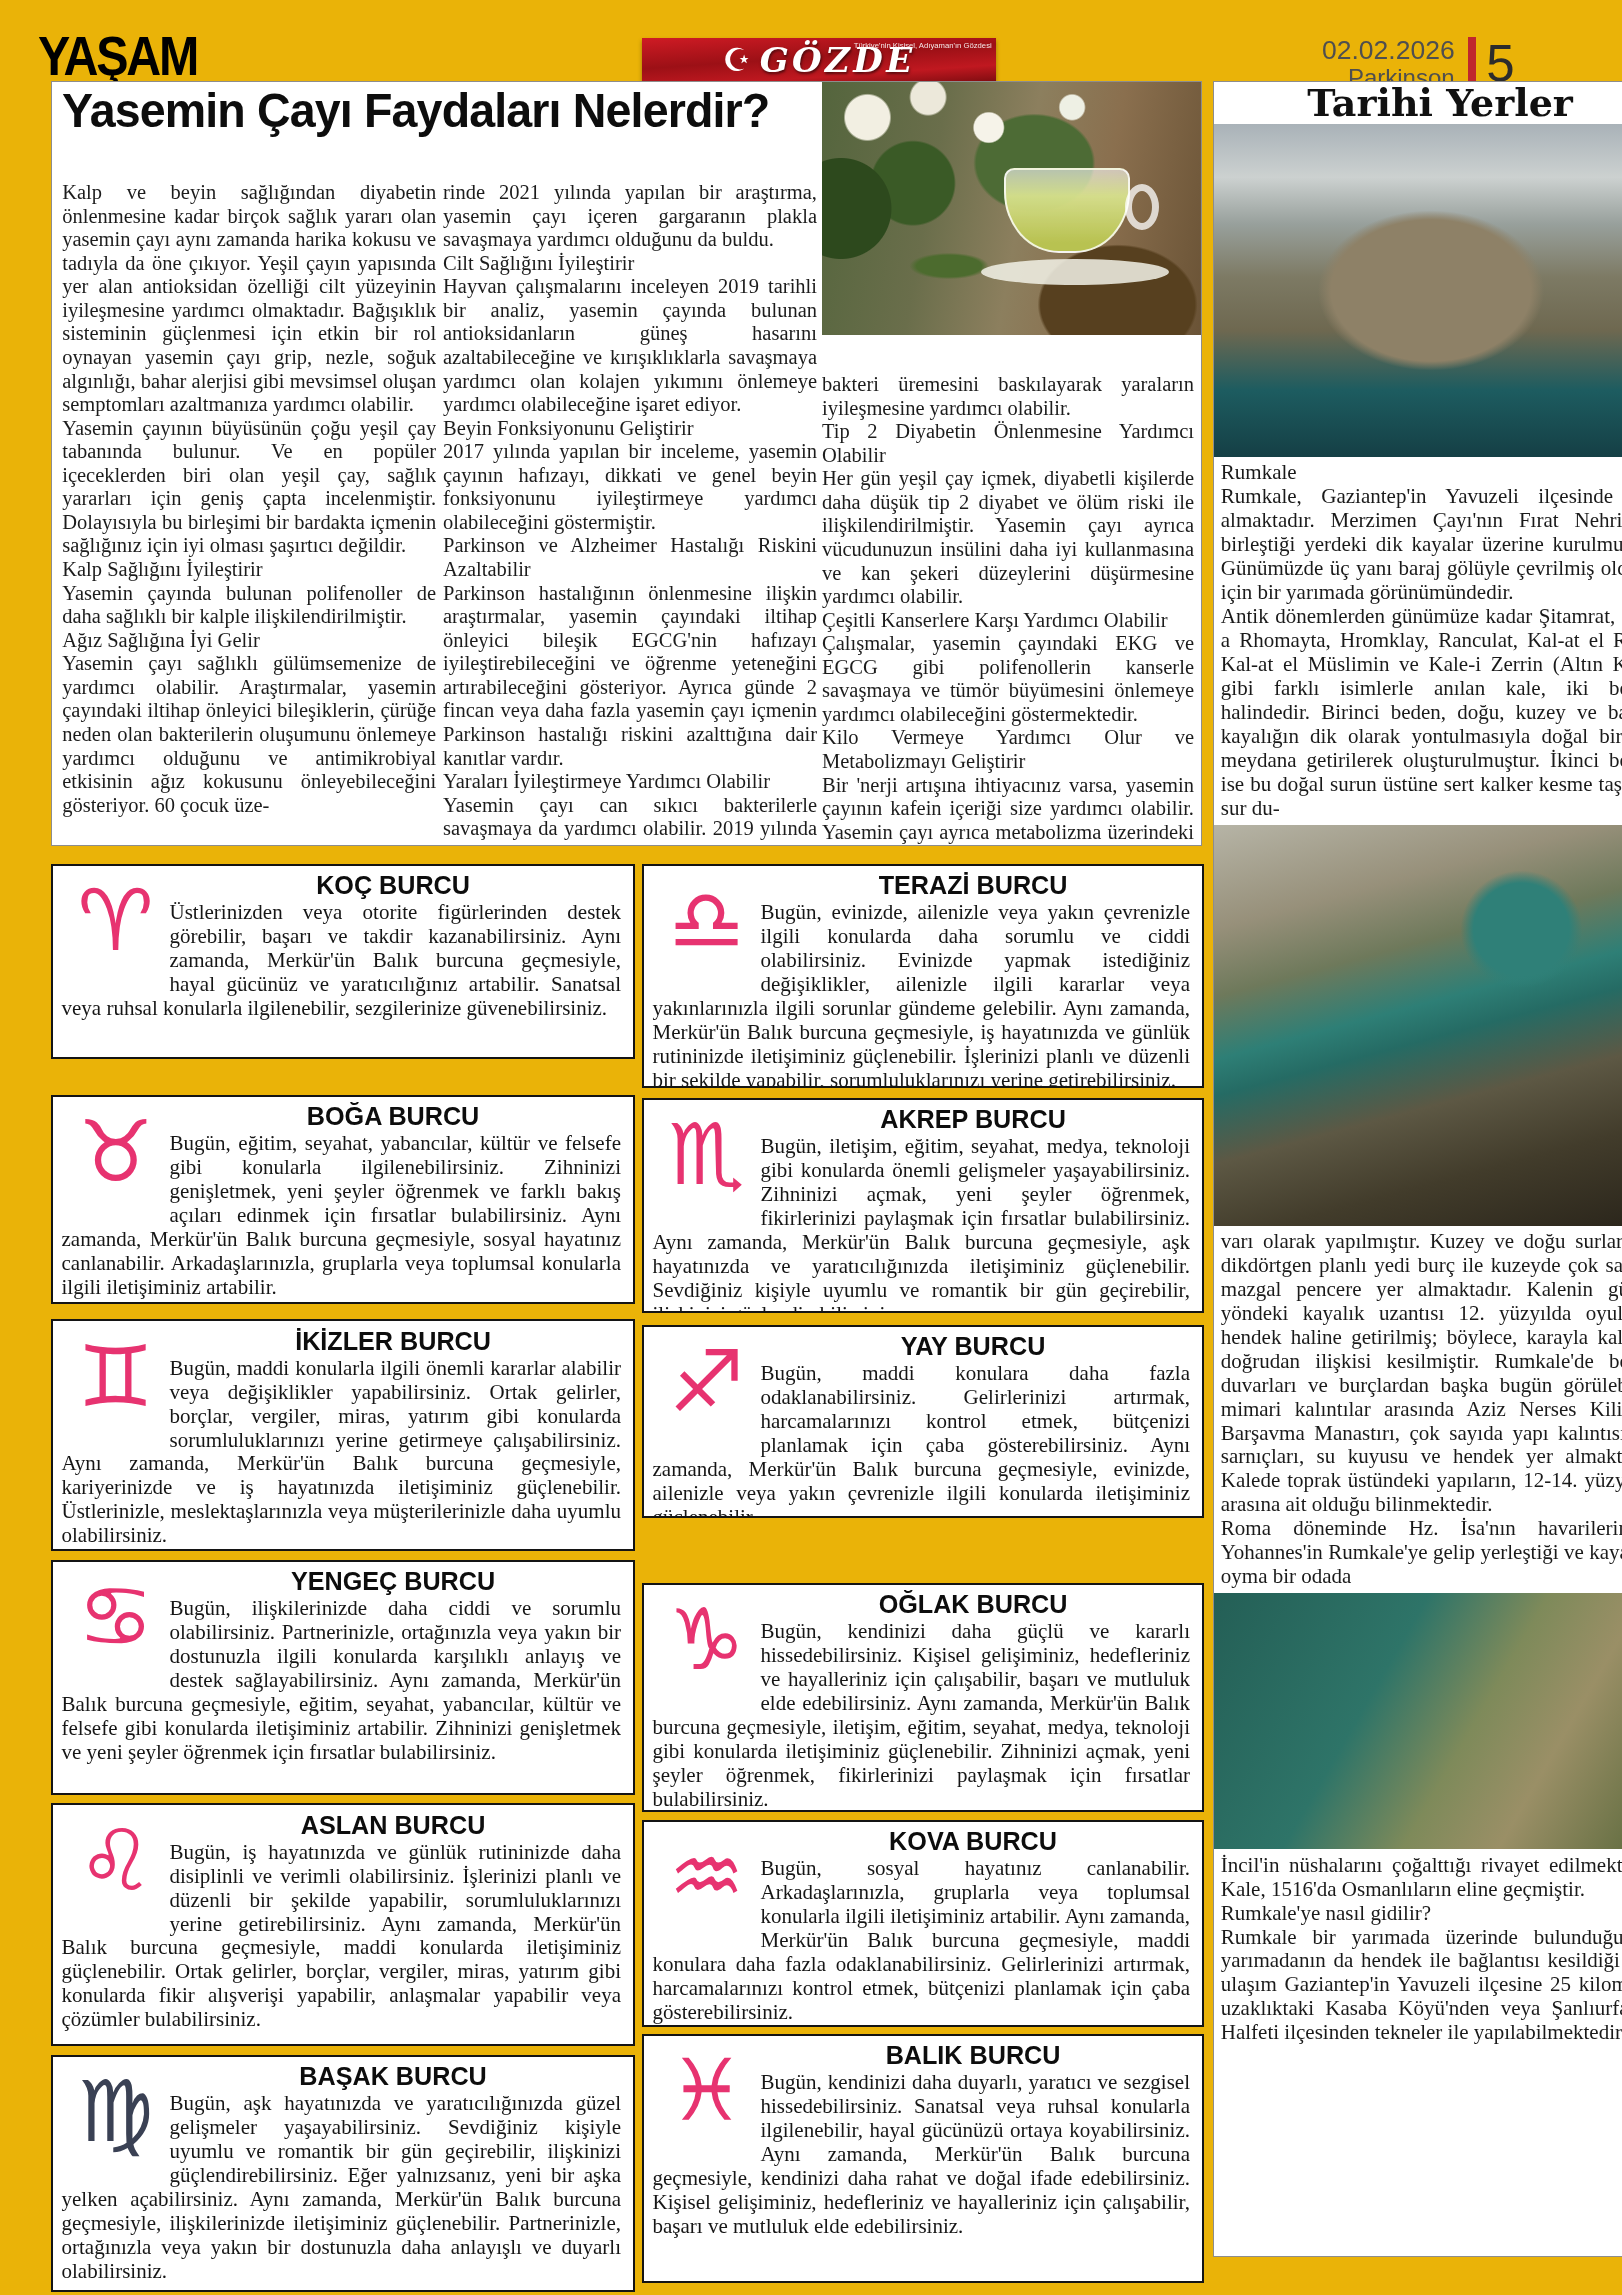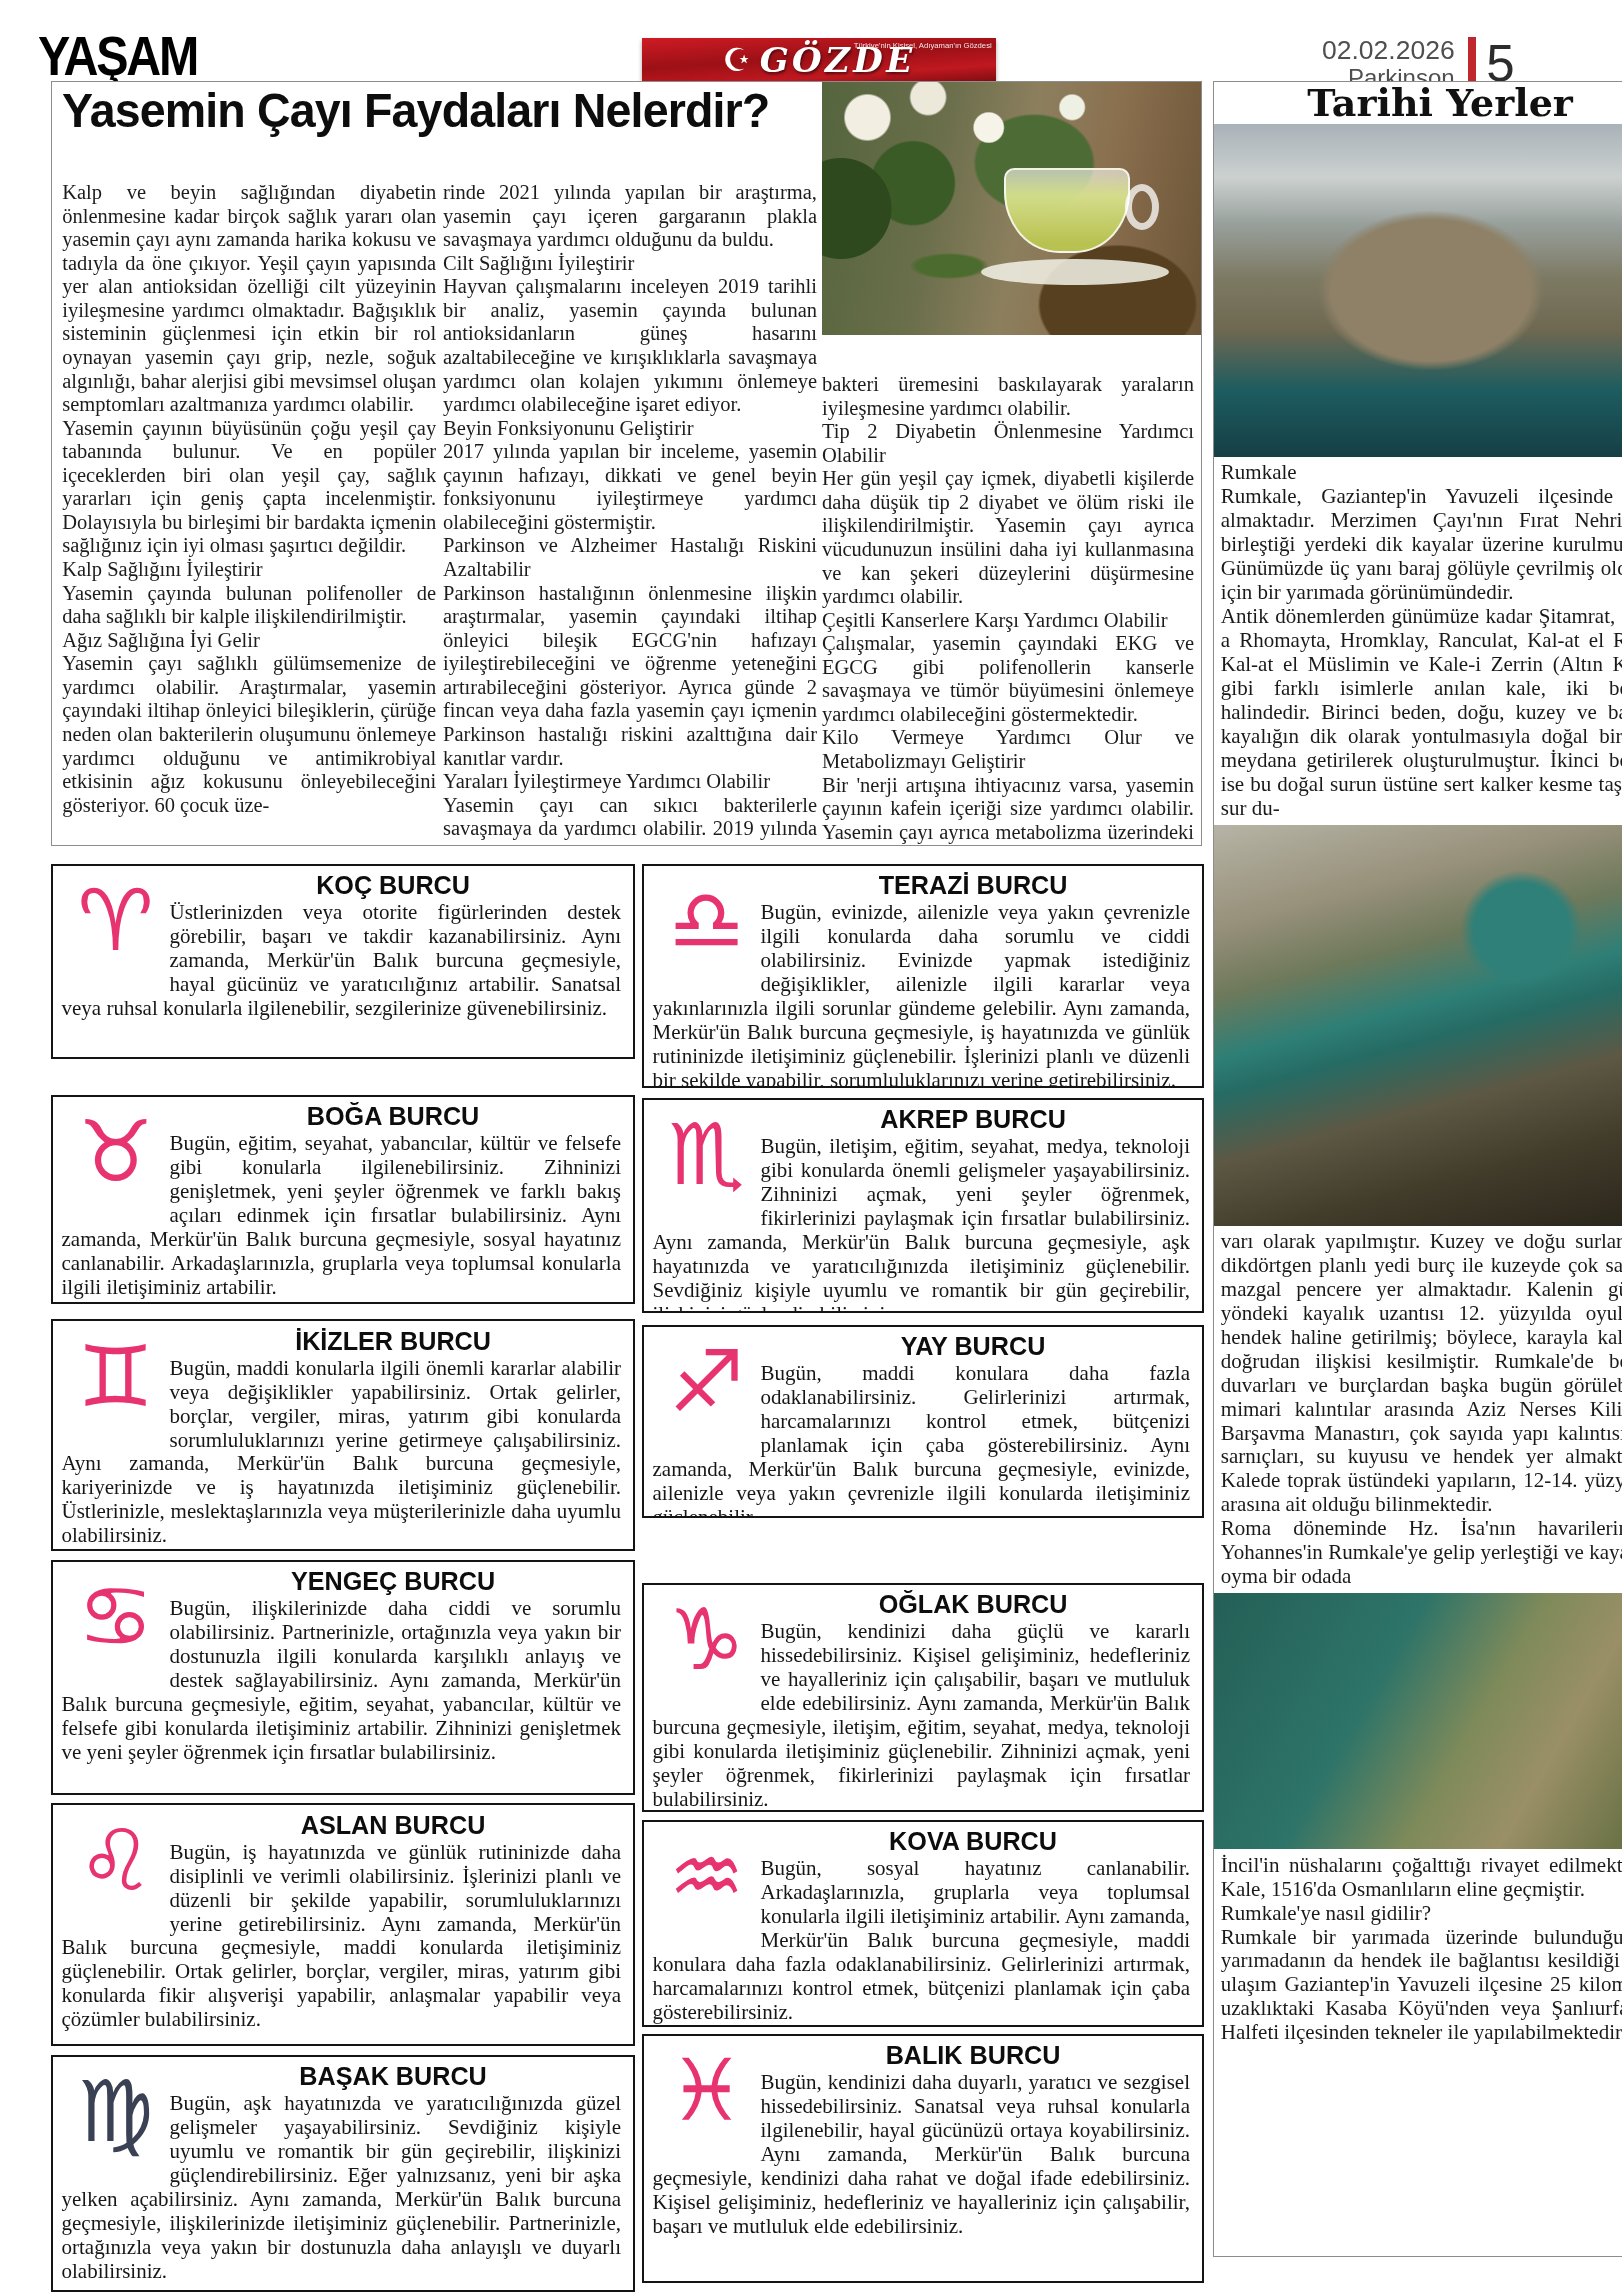--- a/index.html
+++ b/index.html
@@ -1,17 +1,17 @@
 <!DOCTYPE html>
 <html style="font-size:13.7px"><head>
 <meta charset="utf-8">
 <style>
   * { margin:0; padding:0; box-sizing:border-box; }
   html,body { background:#d9d9d9; }
-  .page { position:relative; width:1623px; height:2295px; background:#ffffff;
+  .page { position:relative; width:1623px; height:2295px; background:#eab308;
           font-family:"Liberation Serif", serif; overflow:hidden; margin:0 auto; color:#1c1c1c; }
 
   
   .section-title { position:absolute; left:38px; top:24px;
     font-family:"Liberation Sans",sans-serif; font-weight:bold; font-size:55px;
     letter-spacing:-2.6px; transform:scaleX(.88); transform-origin:left top; color:#000; }
   .logo { position:absolute; left:642px; top:38px; width:354px; height:44px;
     background:linear-gradient(176deg,#cf1b24 0%,#9c1016 45%,#c01820 75%,#7e0c10 100%);
     display:flex; align-items:center; justify-content:center; box-shadow:0 1.7px 4.3px rgba(0,0,0,.35); }
   .logo .crescent { color:#fff; font-size:32px; line-height:1; margin-right:8.5px;

